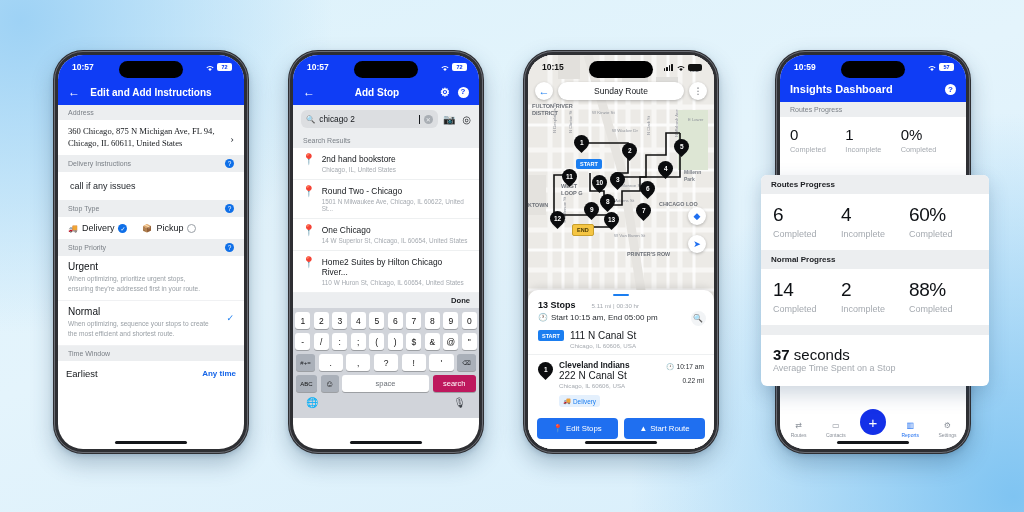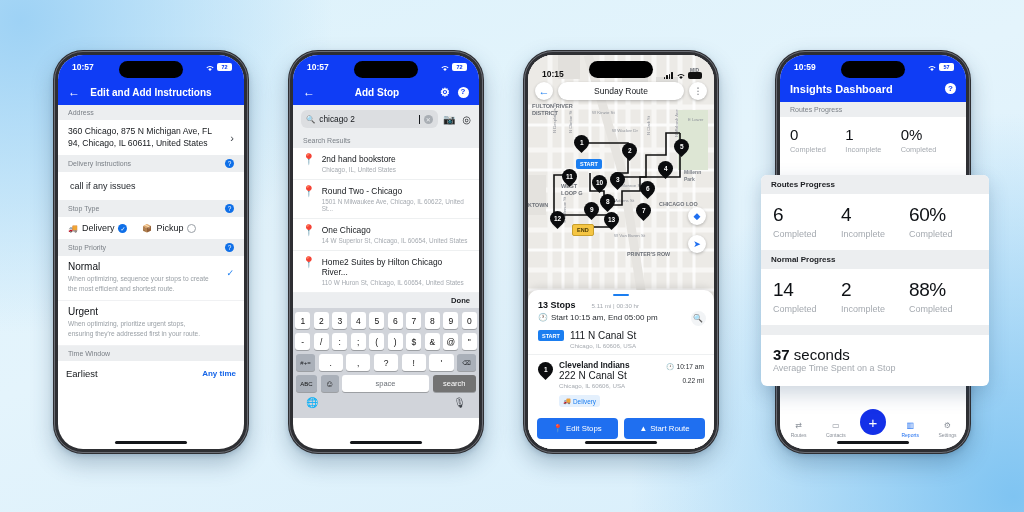--- a/index.html
+++ b/index.html
@@ -43,21 +43,21 @@
     width: 72px; height: 3px; background: #14161a; border-radius: 3px; z-index: 30;
   }
 
   
   .status {
     height: 24px; display: flex; align-items: center;
     justify-content: space-between; padding: 0 12px 0 14px;
     font-size: 8.5px; font-weight: bold; position: relative; z-index: 25;
   }
   .status.light { color: #fff; }
-  .status.dark { color: #111; align-items: flex-end; }
+  .status.dark { color: #111; }
   .status-right { display: flex; align-items: center; gap: 3px; }
   .wifi { width: 9px; height: 7px; position: relative; }
   .wifi svg { display:block; }
   .batt {
     width: 15px; height: 8px; border-radius: 2px; background: #fff;
     color: #0033ee; font-size: 5.5px; font-weight: bold;
     display: flex; align-items: center; justify-content: center;
   }
   .cell { display:flex; align-items:flex-end; gap:1px; height:7px; }
   .cell i { width:1.6px; background: currentColor; display:block; border-radius:.5px;}
@@ -83,21 +83,21 @@
   
   .sec-head {
     background: #eceef0; color: #7b8087; font-size: 7px;
     padding: 4px 10px; display: flex; align-items: center; justify-content: space-between;
   }
   .badge-q {
     width: 9px; height: 9px; border-radius: 50%; background: #0f6fe8; color: #fff;
     font-size: 6.5px; display: flex; align-items: center; justify-content: center;
   }
   .row { background:#fff; padding: 6px 10px; }
-  .addr-row { display: flex; align-items: center; gap: 15px; }
+  .addr-row { display: flex; align-items: center; gap: 15px; font-family: Liberation Serif, serif; }
   .addr-text { font-size: 8.6px; color: #15181c; line-height: 1.35; flex: 1; }
   .chev { color: #3a3f46; font-size: 11px; }
   .instr { font-size: 9px; color: #23272c; padding: 9px 12px; background:#fff; }
 
   .type-row { display: flex; align-items: center; gap: 7px; padding: 6px 10px; background:#fff; }
   .type-item { display: flex; align-items: center; gap: 4px; }
   .type-label { font-size: 9px; color: #15181c; }
   .radio-on {
     width: 9px; height: 9px; border-radius: 50%; background: #0f6fe8; color:#fff;
     font-size: 6px; display:flex; align-items:center; justify-content:center;
@@ -141,21 +141,21 @@
 
   .kb { background:#d1d4da; padding: 4px 3px 2px; }
   .kb-row { display:flex; justify-content:center; gap:3.5px; margin-bottom:4px; }
   .key {
     background:#fff; border-radius:3px; min-width:15px; height:17px; flex:1;
     display:flex; align-items:center; justify-content:center;
     font-size:8.5px; color:#111; box-shadow: 0 1px 0 rgba(0,0,0,.25);
   }
   .key.grey { background:#aab0b9; color:#1b1d21; flex:0 0 19px; font-size:6px;}
   .key.space { flex: 3; font-size: 7.5px; color:#6b7077;}
-  .key.search { background:#737373; color:#fff; flex: 1.5; font-size:7.5px; }
+  .key.search { background:#be185d; color:#fff; flex: 1.5; font-size:7.5px; }
   .key.abc { background:#aab0b9; flex:0 0 21px; font-size:6px; }
   .key.emoji { background:#aab0b9; flex:0 0 18px; font-size:9px; }
   .kb-bot { display:flex; justify-content:space-between; padding: 1px 10px 8px; font-size:10px; color:#3d4148;}
 
   
   .map { position:absolute; inset:0; background:#eceae6; }
   .map-bg { position:absolute; inset:0; }
   .map-float {
     position:absolute; top:27px; left:7px; right:7px; display:flex; align-items:center; gap:5px;
   }
@@ -204,21 +204,21 @@
   .meta { position:absolute; right:10px; top:8px; text-align:right; }
   .meta .m1 { font-size:6.6px; color:#2a2e33; }
   .meta .m2 { font-size:6.6px; color:#2a2e33; margin-top:6px; }
   .cta { display:flex; gap:6px; padding:6px 9px 10px; }
   .cta div { flex:1; background:#1f6ff0; color:#fff; border-radius:4px; text-align:center;
              padding:6px 0; font-size:7.8px; display:flex; align-items:center; justify-content:center; gap:3px;}
 
   
   .dash-head {
     background:#0f3df5; color:#fff; padding: 4px 10px 7px;
-    display:flex; align-items:flex-start; justify-content:space-between;
+    display:flex; align-items:flex-end; justify-content:space-between;
   }
   .dash-head .dt { font-size: 11px; font-weight:bold; }
   .stat-sec { background:#fff; }
   .stat-row { display:flex; padding: 9px 10px 8px; }
   .stat { flex:1; }
   .stat .v { font-size: 15px; color:#0e1115; }
   .stat .l { font-size: 7.4px; color:#a5aab0; margin-top:2px; }
   .tabbar { position:absolute; bottom:0; left:0; right:0; height:30px; background:#fff;
             display:flex; align-items:flex-start; padding-top:3px; }
   .tb { flex:1; text-align:center; }
@@ -304,27 +304,27 @@
           <span class="type-label">Pickup</span>
           <span class="radio-off"></span>
         </span>
       </div>
 
       <div class="sec-head">
         <span>Stop Priority</span>
         <span class="badge-q">?</span>
       </div>
       <div class="prio">
+        <div class="pt">Urgent</div>
+        <div class="pd">When optimizing, prioritize urgent stops, ensuring they're addressed first in your route.</div>
+      </div>
+      <div class="prio">
         <div class="pt">Normal</div>
         <div class="pd">When optimizing, sequence your stops to create the most efficient and shortest route.</div>
         <span class="check">✓</span>
-      </div>
-      <div class="prio">
-        <div class="pt">Urgent</div>
-        <div class="pd">When optimizing, prioritize urgent stops, ensuring they're addressed first in your route.</div>
       </div>
 
       <div class="sec-head">
         <span>Time Window</span>
       </div>
       <div class="tw-row">
         <span class="tw-l">Earliest</span>
         <span class="tw-r">Any time</span>
       </div>
 

